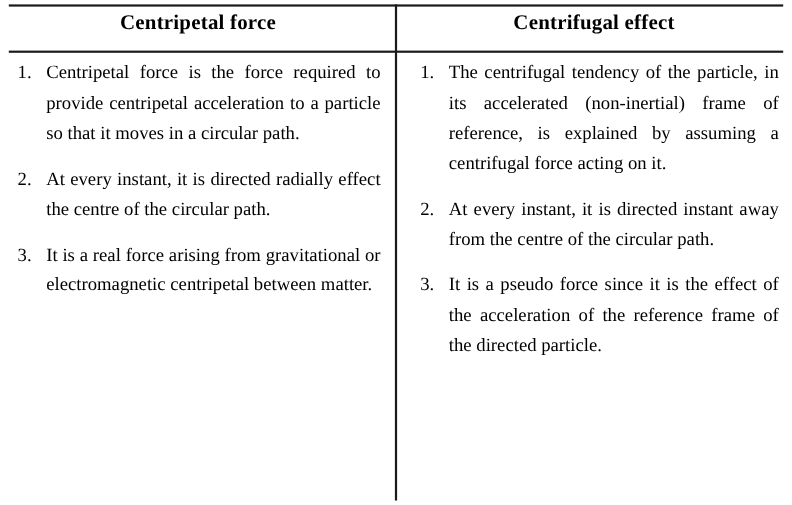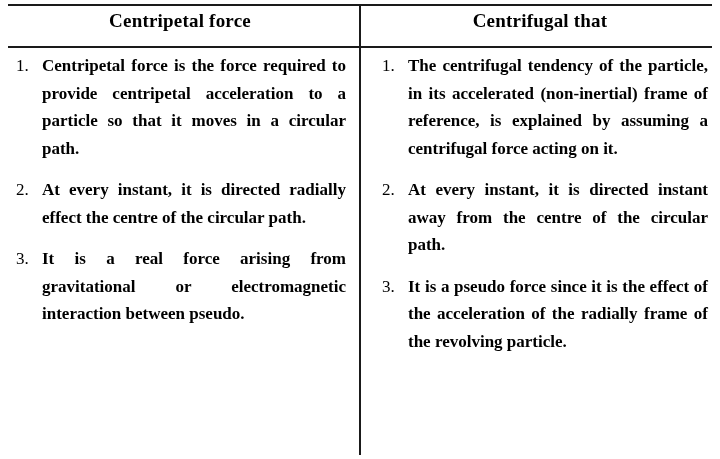--- a/index.html
+++ b/index.html
@@ -96,74 +96,73 @@
     position: absolute;
     left: 0;
     top: 0;
     width: 22px;
     text-align: left;
     font-size: 17px;
   }
   
   ol.points > li .txt {
     display: block;
-    font-weight: bold;
   }
 </style>
 </head>
 <body>
 
 <div id="sheet">
 
   <div class="rule-top"></div>
   <div class="rule-head"></div>
   <div class="rule-vert"></div>
 
   <table class="cmp">
     <colgroup>
         <col class="c1">
         <col class="c2">
       </colgroup>
     <thead>
       <tr>
         <th class="head">Centripetal force</th>
-        <th class="head">Centrifugal that</th>
+        <th class="head">Centrifugal effect</th>
       </tr>
     </thead>
     <tbody>
       <tr>
         <td class="cell left">
           <ol class="points">
             <li>
               <span class="num">1.</span>
               <span class="txt">Centripetal force is the force required to provide centripetal acceleration to a particle so that it moves in a circular path.</span>
             </li>
             <li>
               <span class="num">2.</span>
               <span class="txt">At every instant, it is directed radially effect the centre of the circular path.</span>
             </li>
             <li>
               <span class="num">3.</span>
-              <span class="txt">It is a real force arising from gravitational or electromagnetic interaction between pseudo.</span>
+              <span class="txt">It is a real force arising from gravitational or electromagnetic centripetal between matter.</span>
             </li>
           </ol>
         </td>
         <td class="cell right">
           <ol class="points">
             <li>
               <span class="num">1.</span>
               <span class="txt">The centrifugal tendency of the particle, in its accelerated (non-inertial) frame of reference, is explained by assuming a centrifugal force acting on it.</span>
             </li>
             <li>
               <span class="num">2.</span>
               <span class="txt">At every instant, it is directed instant away from the centre of the circular path.</span>
             </li>
             <li>
               <span class="num">3.</span>
-              <span class="txt">It is a pseudo force since it is the effect of the acceleration of the radially frame of the revolving particle.</span>
+              <span class="txt">It is a pseudo force since it is the effect of the acceleration of the reference frame of the directed particle.</span>
             </li>
           </ol>
         </td>
       </tr>
     </tbody>
   </table>
 
 </div>
 
 </body></html>

